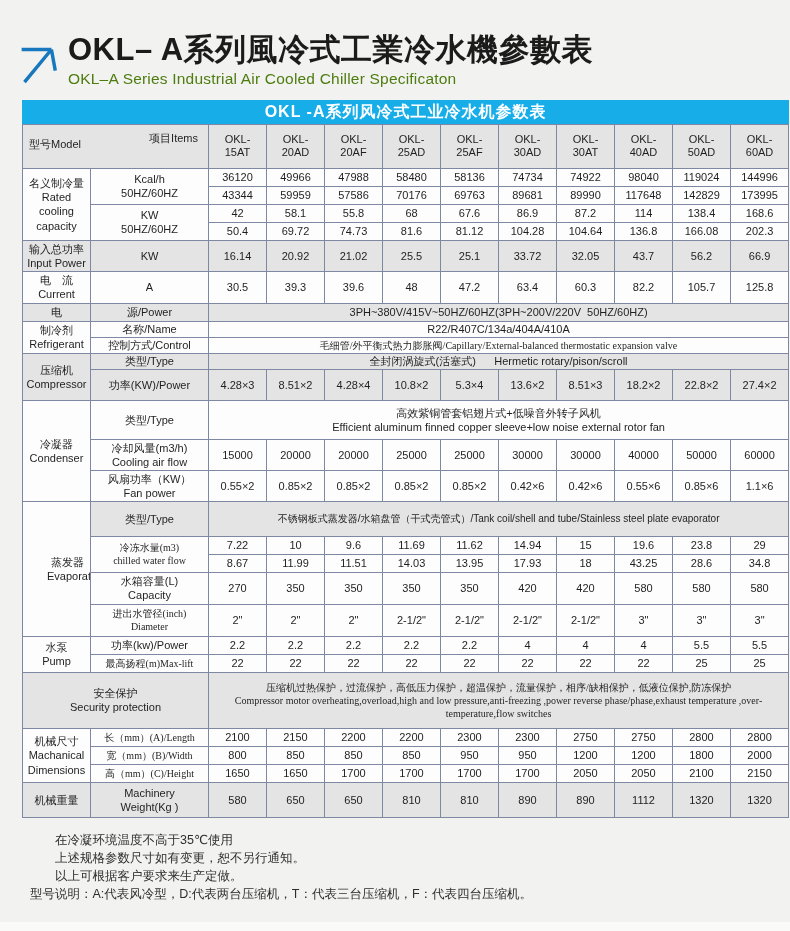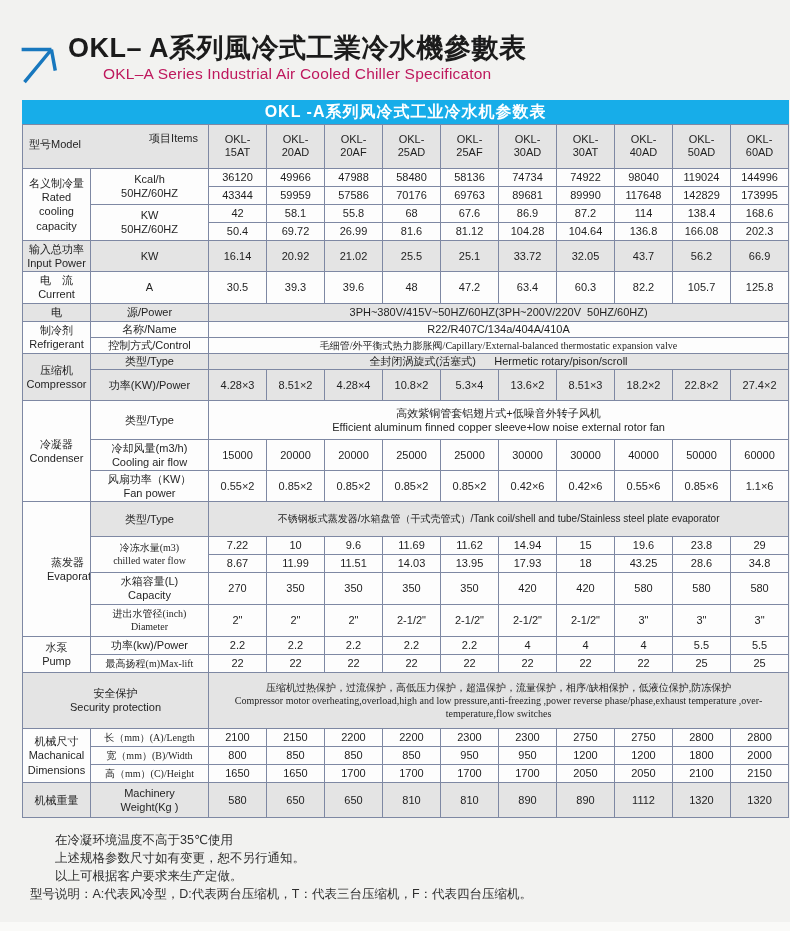--- a/index.html
+++ b/index.html
@@ -6,22 +6,22 @@
   body{
     width:790px;height:931px;position:relative;overflow:hidden;
     background:#f2f2f0;
     font-family:"Liberation Sans","DejaVu Sans",sans-serif;
     color:#222;
   }
   
   .hdr-wrap{display:flex;align-items:flex-start;padding:34px 0 0 12px;}
   .arrow{width:50px;height:52px;flex:0 0 auto;margin-top:2px;}
   .titles{margin-left:6px;}
-  .title-zh{font-size:27px;font-weight:bold;color:#1b1b1b;line-height:1.05;letter-spacing:.5px;margin:0;}
-  .title-en{font-size:15.5px;color:#be185d;margin-top:3px;letter-spacing:.2px;text-align:center;}
+  .title-zh{font-size:31px;font-weight:bold;color:#1b1b1b;line-height:1.05;letter-spacing:.5px;margin:0;}
+  .title-en{font-size:15.5px;color:#4d7c0f;margin-top:3px;letter-spacing:.2px;}
   
   table{border-collapse:collapse;table-layout:fixed;width:766px;margin:12px 0 0 22px;}
   td,th{
     border:1px solid #7e88a3;text-align:center;vertical-align:middle;
     padding:0 2px;font-size:11px;font-weight:normal;color:#1f1f1f;
     background:#fdfdfd;white-space:pre-line;line-height:1.3;overflow:hidden;
   }
   tr.g td,tr.g th,td.g{background:#e4e4e4;}
   td.w{background:#fdfdfd;padding-left:24px;}
   .band td{
@@ -142,21 +142,21 @@
     <td>67.6</td>
     <td>86.9</td>
     <td>87.2</td>
     <td>114</td>
     <td>138.4</td>
     <td>168.6</td>
   </tr>
   <tr class="h17">
     <td>50.4</td>
     <td>69.72</td>
-    <td>26.99</td>
+    <td>74.73</td>
     <td>81.6</td>
     <td>81.12</td>
     <td>104.28</td>
     <td>104.64</td>
     <td>136.8</td>
     <td>166.08</td>
     <td>202.3</td>
   </tr>
 
   <tr class="g h30">

